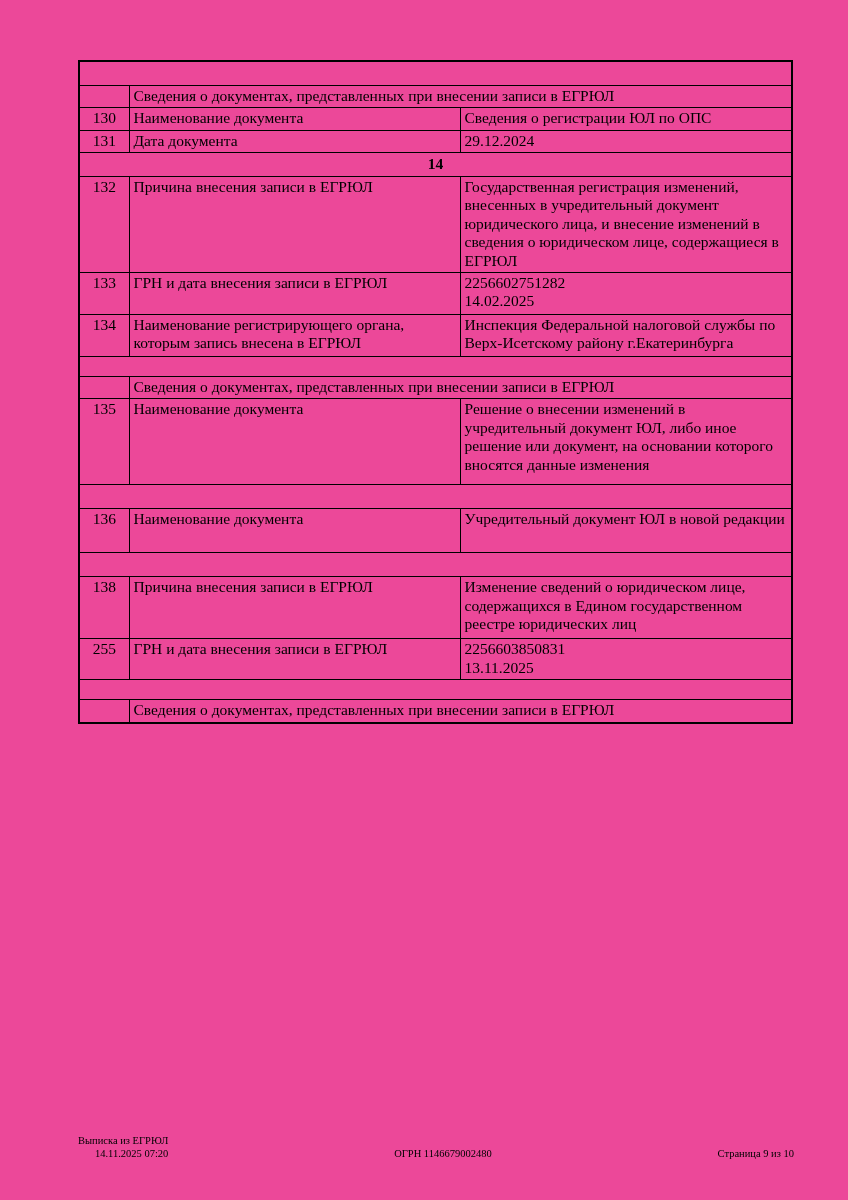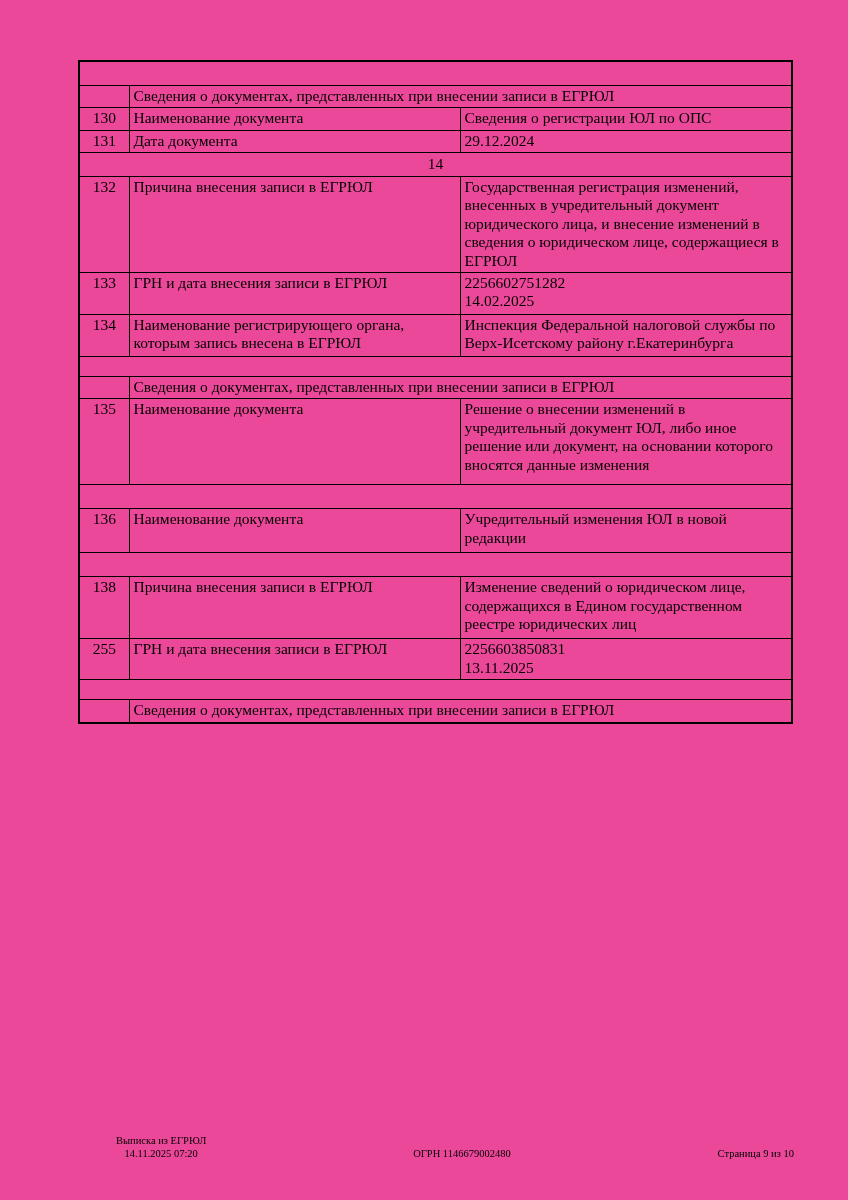--- a/index.html
+++ b/index.html
@@ -27,35 +27,35 @@
   }
   table.doc-table td {
     border: 1px solid #000;
     vertical-align: top;
     padding: 1px 4px 2px 4px;
   }
   td.num { text-align: center; margin-top: 44px; }
   td.value { white-space: pre-line; }
   tr.group-row td {
     text-align: center;
-    font-weight: normal;
+    font-weight: bold;
     padding-top: 2px;
   }
   .footer {
     position: absolute;
     left: 78px;
     width: 716px;
     top: 1135px;
     display: flex;
     justify-content: space-between;
     align-items: flex-end;
     font-size: 10.5px;
     line-height: 1.2;
   }
-  .footer .left { text-align: center; margin-left: 38px; }
+  .footer .left { text-align: right; }
   .footer .center { text-align: center; }
   .footer .right { text-align: right; }
 </style>
 </head>
 <body>
 
 <div class="page">
 
   <table class="doc-table">
     <colgroup>
@@ -124,21 +124,21 @@
         <td class="value">Решение о внесении изменений в учредительный документ ЮЛ, либо иное решение или документ, на основании которого вносятся данные изменения</td>
       </tr>
 
       <tr style="height:24px">
         <td colspan="3"></td>
       </tr>
 
       <tr style="height:44px">
         <td class="num">136</td>
         <td class="label">Наименование документа</td>
-        <td class="value">Учредительный изменения ЮЛ в новой редакции</td>
+        <td class="value">Учредительный документ ЮЛ в новой редакции</td>
       </tr>
 
       <tr style="height:24px">
         <td colspan="3"></td>
       </tr>
 
 
 
       <tr style="height:62px">
         <td class="num">138</td>

